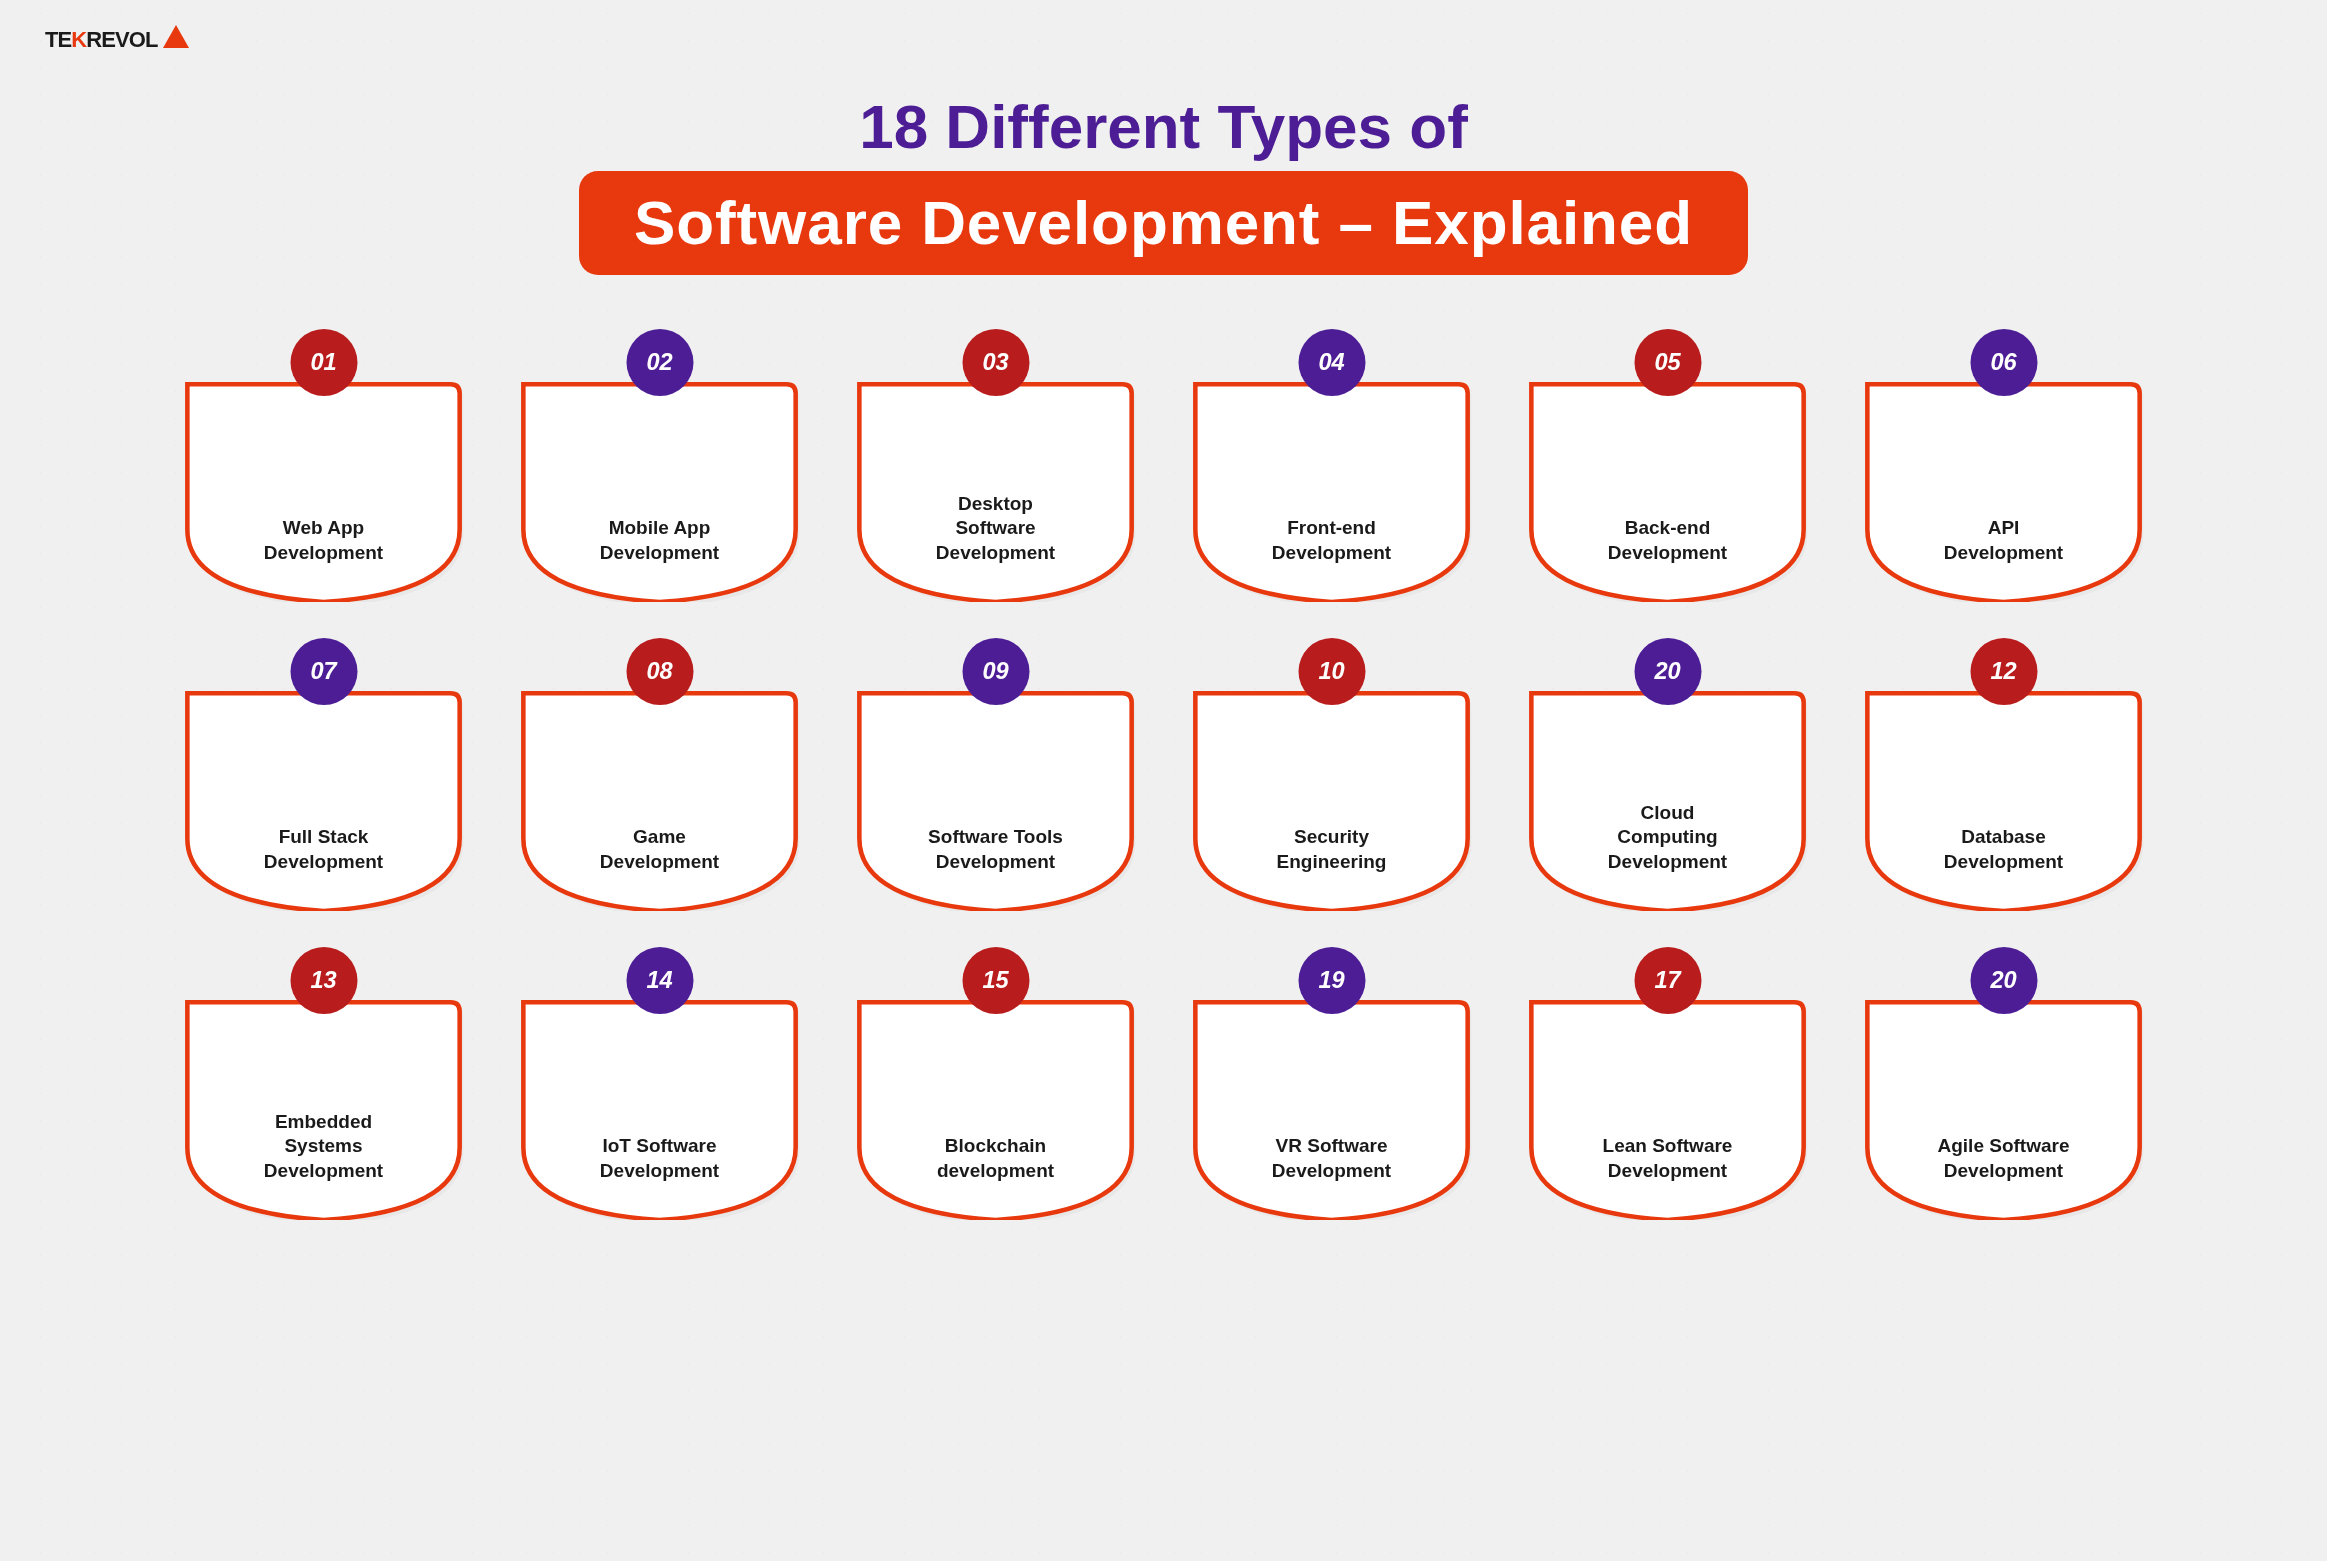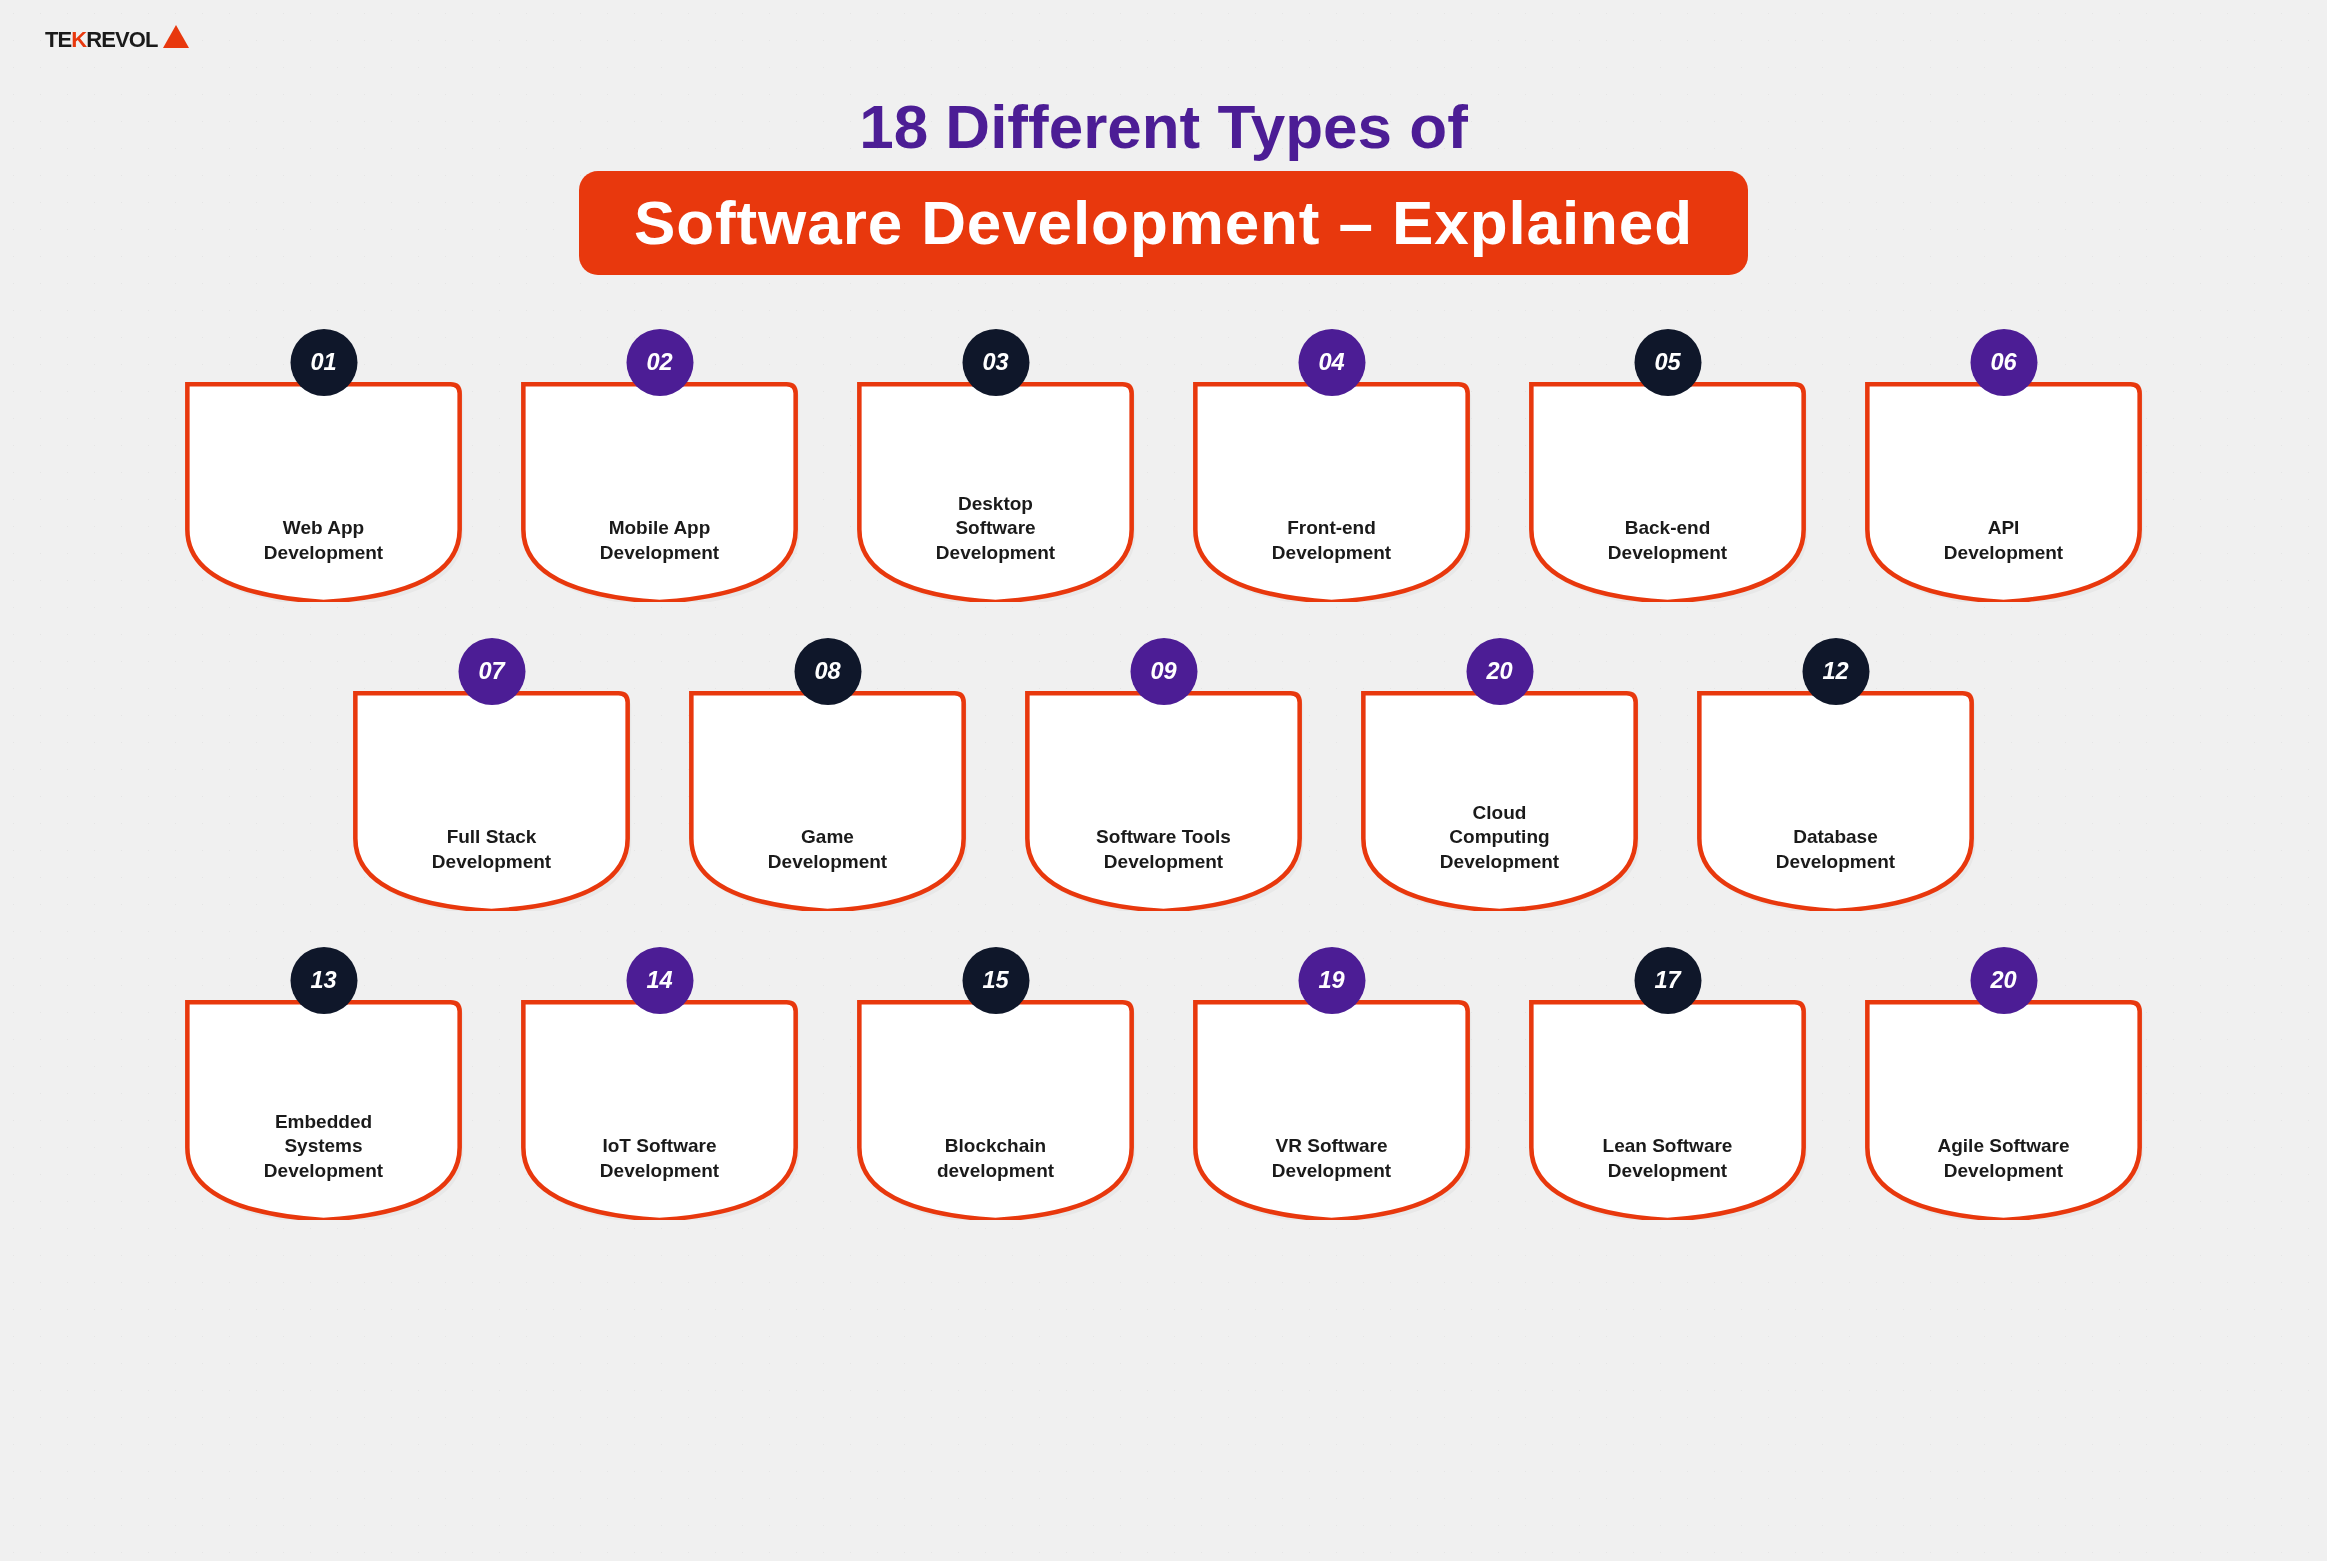--- a/index.html
+++ b/index.html
@@ -121,21 +121,21 @@
       display: flex;
       align-items: center;
       justify-content: center;
       font-size: 23.6px;
       font-weight: 900;
       z-index: 10;
       color: #fff;
       font-style: italic;
     }
 
-    .badge-red { background: #0f172a; }
+    .badge-red { background: #b91c1c; }
     .badge-dark { background: #4c1d95; text-align: right; }
 
     .card-label {
       position: relative;
       z-index: 5;
       text-align: center;
       font-size: 19px;
       font-weight: 800;
       color: #1a1a1a;
       line-height: 1.3;
@@ -296,20 +296,34 @@
           <div class="card-shield">
       <svg viewBox="0 0 340 260" xmlns="http://www.w3.org/2000/svg">
 
         <path d="M20 20 Q20 20 30 20 L310 20 Q320 20 320 30 L320 180 Q320 250 170 260 Q20 250 20 180 Z" fill="#e8e8e8" transform="translate(4,6)"></path>
 
         <path d="M20 20 Q20 20 30 20 L310 20 Q320 20 320 30 L320 180 Q320 250 170 260 Q20 250 20 180 Z" fill="white"></path>
 
         <path d="M20 20 Q20 20 30 20 L310 20 Q320 20 320 30 L320 180 Q320 250 170 260 Q20 250 20 180 Z" fill="none" stroke="#e8380d" stroke-width="5"></path>
       </svg>
     </div>
+          <div class="card-number-badge badge-red">10</div>
+          <div class="card-label">Security<br>Engineering</div>
+        </div>
+        <div class="card">
+          <div class="card-shield">
+      <svg viewBox="0 0 340 260" xmlns="http://www.w3.org/2000/svg">
+
+        <path d="M20 20 Q20 20 30 20 L310 20 Q320 20 320 30 L320 180 Q320 250 170 260 Q20 250 20 180 Z" fill="#e8e8e8" transform="translate(4,6)"></path>
+
+        <path d="M20 20 Q20 20 30 20 L310 20 Q320 20 320 30 L320 180 Q320 250 170 260 Q20 250 20 180 Z" fill="white"></path>
+
+        <path d="M20 20 Q20 20 30 20 L310 20 Q320 20 320 30 L320 180 Q320 250 170 260 Q20 250 20 180 Z" fill="none" stroke="#e8380d" stroke-width="5"></path>
+      </svg>
+    </div>
           <div class="card-number-badge badge-dark">20</div>
           <div class="card-label">Cloud<br>Computing<br>Development</div>
         </div>
         <div class="card">
           <div class="card-shield">
       <svg viewBox="0 0 340 260" xmlns="http://www.w3.org/2000/svg">
 
         <path d="M20 20 Q20 20 30 20 L310 20 Q320 20 320 30 L320 180 Q320 250 170 260 Q20 250 20 180 Z" fill="#e8e8e8" transform="translate(4,6)"></path>
 
         <path d="M20 20 Q20 20 30 20 L310 20 Q320 20 320 30 L320 180 Q320 250 170 260 Q20 250 20 180 Z" fill="white"></path>

